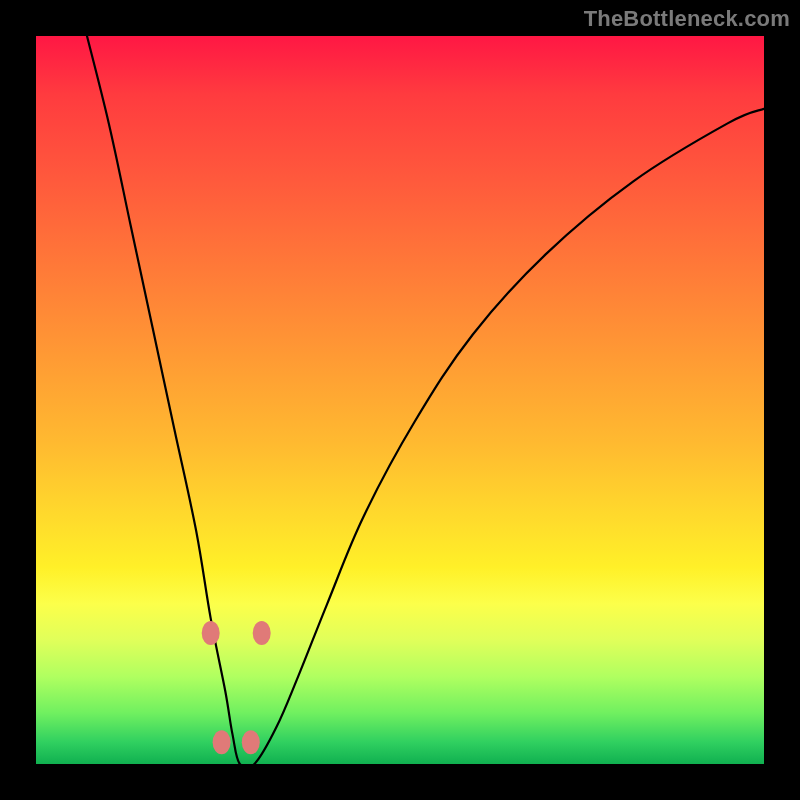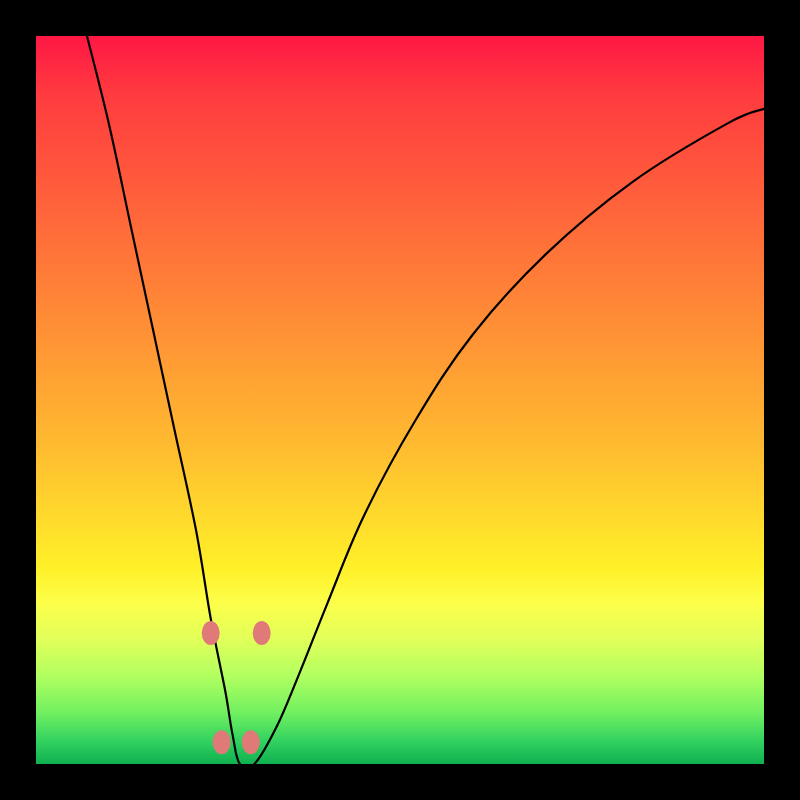--- a/index.html
+++ b/index.html
@@ -71,20 +71,21 @@
   .marker {
     fill: #e07a78;
     stroke: none;
   }
 </style>
 </head>
 <body>
 
 <div class="frame">
 
+  <div class="watermark">TheBottleneck.com</div>
 
   <div class="plot-area">
     <svg class="curve" viewBox="0 0 728 728">
       <path id="curve-path" class="curve-path" d="M 51.0 0.0 C 54.9 15.7, 64.9 53.3, 72.8 87.4 C 80.7 121.4, 86.8 152.6, 94.6 189.3 C 102.5 226.0, 108.6 254.5, 116.5 291.2 C 124.3 327.9, 130.5 356.4, 138.3 393.1 C 146.2 429.8, 153.6 461.0, 160.2 495.0 C 166.7 529.1, 169.5 553.6, 174.7 582.4 C 180.0 611.2, 185.3 634.2, 189.3 655.2 C 193.2 676.2, 193.9 685.8, 196.6 698.9 C 199.2 712.0, 199.9 722.8, 203.8 728.0 C 207.8 733.2, 211.8 734.6, 218.4 728.0 C 225.0 721.4, 232.4 707.3, 240.2 691.6 C 248.1 675.9, 252.9 662.9, 262.1 640.6 C 271.3 618.4, 279.4 596.7, 291.2 567.8 C 303.0 539.0, 311.9 513.2, 327.6 480.5 C 343.3 447.7, 358.9 418.6, 378.6 385.8 C 398.2 353.1, 413.2 328.6, 436.8 298.5 C 460.4 268.3, 480.8 245.9, 509.6 218.4 C 538.4 190.9, 564.2 169.2, 597.0 145.6 C 629.7 122.0, 668.0 100.5, 691.6 87.4 C 715.2 74.3, 721.4 75.4, 728.0 72.8"></path>
       <g id="markers-group">
           <ellipse cx="174.7" cy="597.0" rx="9" ry="12" class="marker"></ellipse>
           <ellipse cx="225.7" cy="597.0" rx="9" ry="12" class="marker"></ellipse>
           <ellipse cx="185.6" cy="706.2" rx="9" ry="12" class="marker"></ellipse>
           <ellipse cx="214.8" cy="706.2" rx="9" ry="12" class="marker"></ellipse>
         </g>

